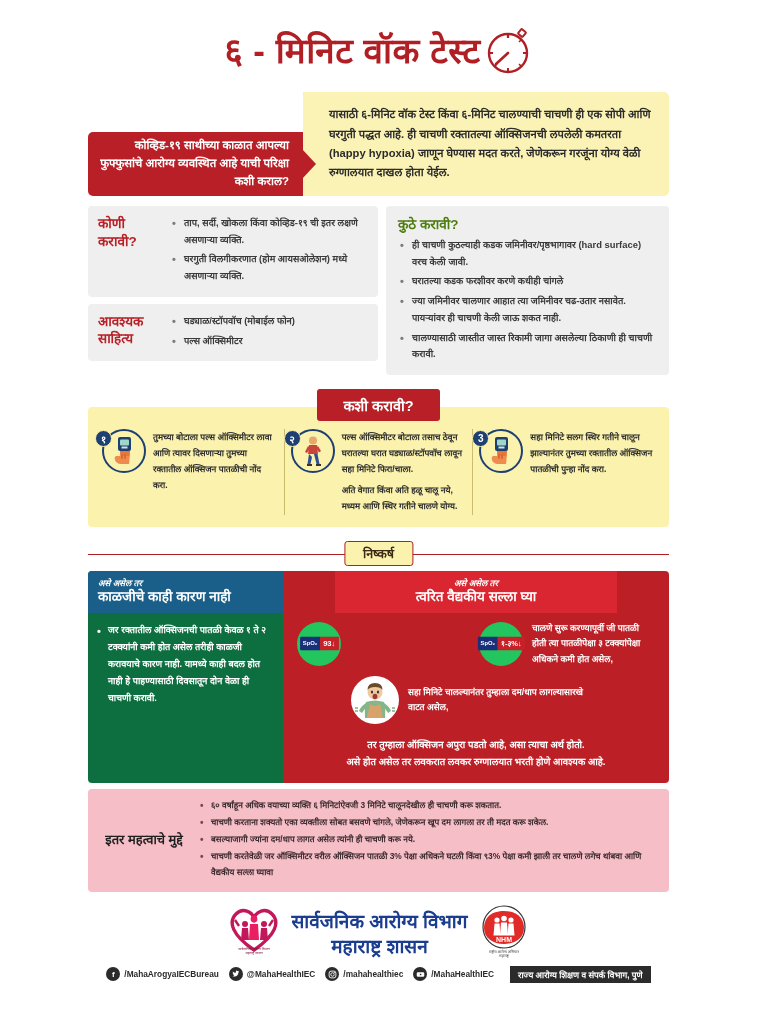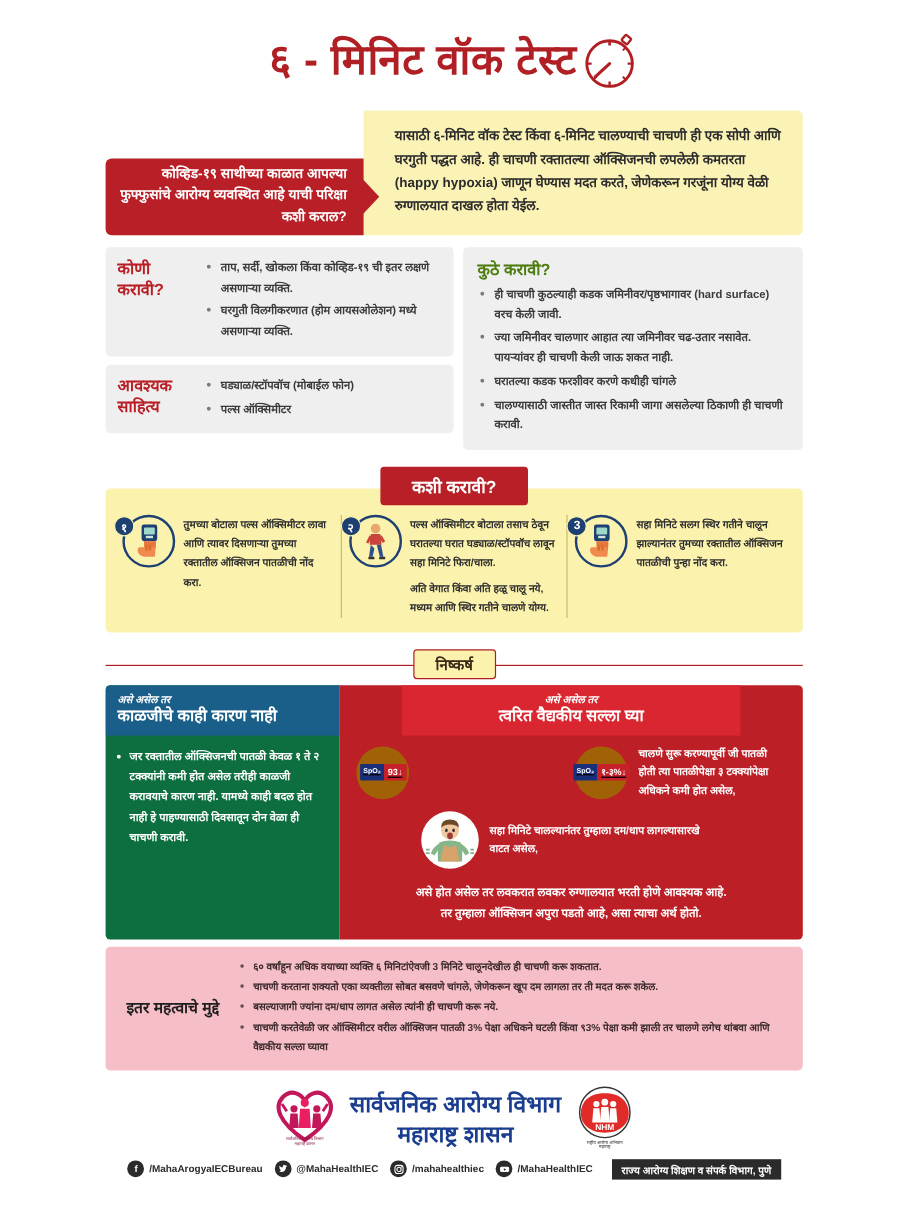--- a/index.html
+++ b/index.html
@@ -304,26 +304,25 @@
     display: flex;
     align-items: center;
     gap: 9px;
     margin-bottom: 5px;
   }
   .red-items-top { display: flex; gap: 6px; }
   .red-items-top .red-item { flex: 1; align-items: center; }
   .spo2-circle {
     width: 44px; height: 44px;
     flex: 0 0 44px;
-    background: #a16207;
+    background: #22c55e;
     border-radius: 50%;
     display: flex;
     align-items: center;
     justify-content: center;
-    text-decoration: underline;
   }
   .spo2-badge {
     display: flex;
     align-items: stretch;
     font-size: 6.2px;
     line-height: 1;
     transform: scale(1.05);
   }
   .spo2-left {
     background: #1a2f7a;
@@ -527,22 +526,22 @@
         </div>
       </div>
 
     </div>
 
     <div class="col-right">
       <div class="panel-tall">
         <h3>कुठे करावी?</h3>
         <ul class="blist">
           <li>ही चाचणी कुठल्याही कडक जमिनीवर/पृष्ठभागावर (hard surface) वरच केली जावी.</li>
+          <li>घरातल्या कडक फरशीवर करणे कधीही चांगले</li>
           <li>ज्या जमिनीवर चालणार आहात त्या जमिनीवर चढ-उतार नसावेत. पायऱ्यांवर ही चाचणी केली जाऊ शकत नाही.</li>
-          <li>घरातल्या कडक फरशीवर करणे कधीही चांगले</li>
           <li>चालण्यासाठी जास्तीत जास्त रिकामी जागा असलेल्या ठिकाणी ही चाचणी करावी.</li>
         </ul>
       </div>
     </div>
   </div>
 
   <div class="howto-wrap">
     <div class="howto-banner-center">
       <div class="howto-banner">कशी करावी?</div>
     </div>
@@ -674,22 +673,22 @@
                 <path d="M11 23 q-5 3 -7 8 l3 2 q3 -5 6 -7 z" fill="#86b58a"></path>
                 <path d="M29 23 q5 3 7 8 l-3 2 q-3 -5 -6 -7 z" fill="#86b58a"></path>
                 <path d="M3 28 h-3 M3 31 h-3 M37 28 h3 M37 31 h3" stroke="#7fae84" stroke-width="1.4"></path>
               </svg>
             </div>
             <div class="red-text">सहा मिनिटे चालल्यानंतर तुम्हाला दम/धाप लागल्यासारखे वाटत असेल,</div>
           </div>
         </div>
 
         <div class="red-concl">
+          <div>तर तुम्हाला ऑक्सिजन अपुरा पडतो आहे, असा त्याचा अर्थ होतो.</div>
           <div>असे होत असेल तर लवकरात लवकर रुग्णालयात भरती होणे आवश्यक आहे.</div>
-          <div>तर तुम्हाला ऑक्सिजन अपुरा पडतो आहे, असा त्याचा अर्थ होतो.</div>
         </div>
 
       </div>
     </div>
   </div>
 
   <div class="other-row">
     <div class="other-head">इतर महत्वाचे मुद्दे</div>
     <div class="other-body">
       <ul class="plist">

